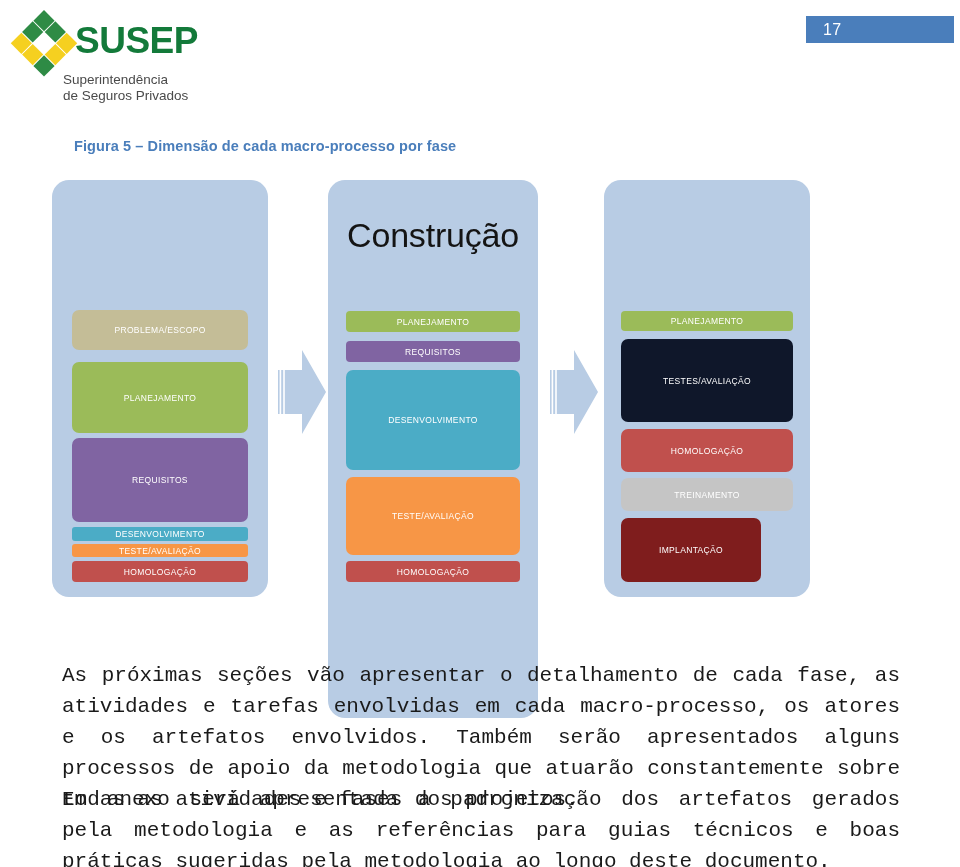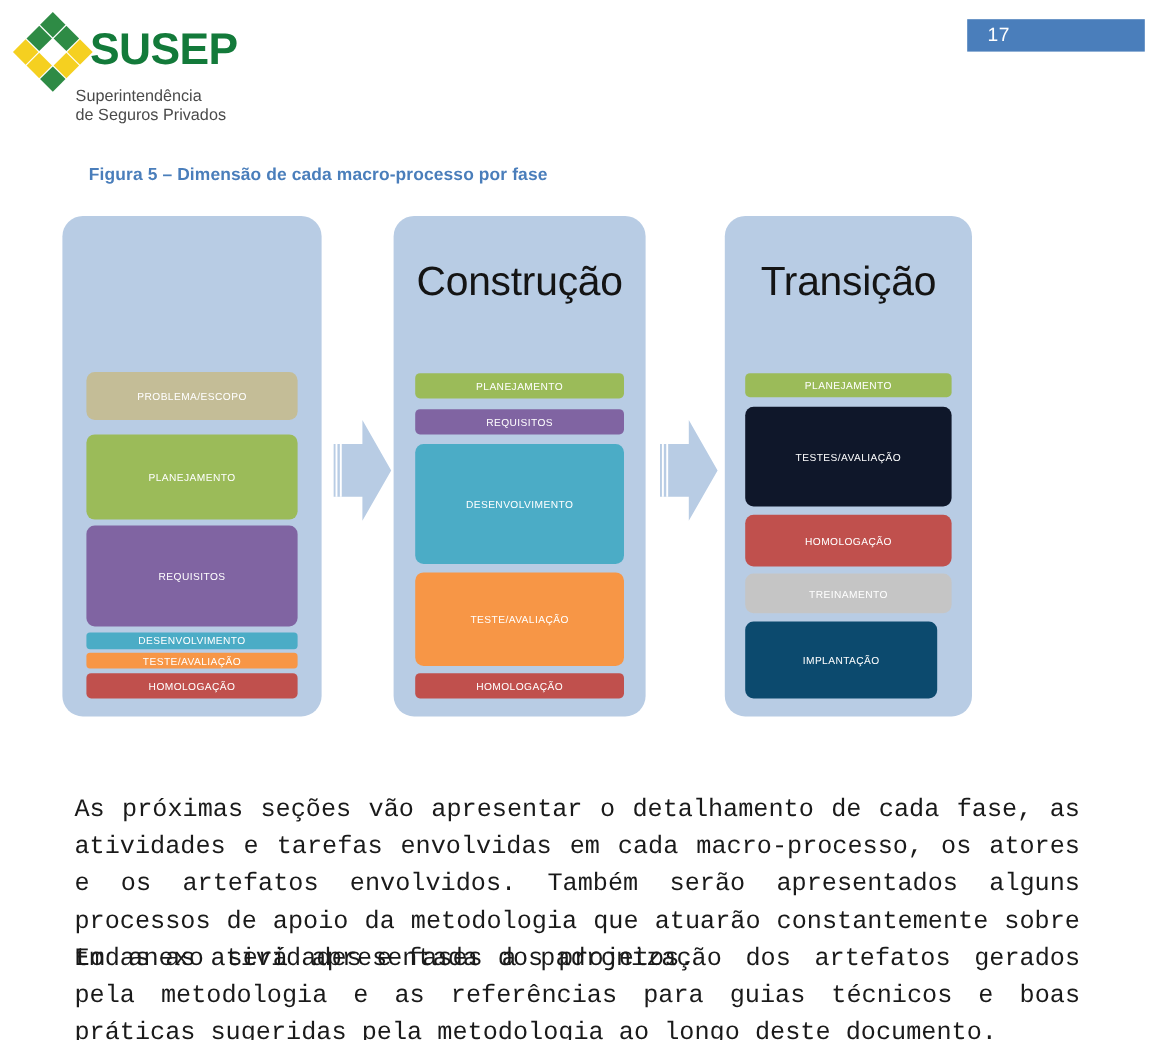--- a/index.html
+++ b/index.html
@@ -218,21 +218,21 @@
 
   <div class="arrow" style="left:276px; top:178px;">
     <svg width="52" height="88" viewBox="0 0 52 88" aria-hidden="true">
       <path d="M2 22 L2 66 L26 66 L26 86 L50 44 L26 2 L26 22 Z" fill="#b8cce4"></path>
       <rect x="0" y="22" width="1.6" height="44" fill="#ffffff"></rect>
       <rect x="3.6" y="22" width="1.6" height="44" fill="#ffffff"></rect>
       <rect x="7.2" y="22" width="1.6" height="44" fill="#ffffff"></rect>
     </svg>
   </div>
 
-  <div class="phase-panel" style="left:328px; top:10px; width:210px; height:417px;">
+  <div class="phase-panel" style="left:328px; top:10px; width:210px; height:538px;">
     <div class="phase-title" style="top:36px;">Construção</div>
 
     <div class="proc-box" style="left:18px; top:131px; width:174px; height:21px; background:#9bbb59; border-radius:4px;">
       <span class="proc-label">PLANEJAMENTO</span>
     </div>
 
     <div class="proc-box" style="left:18px; top:161px; width:174px; height:21px; background:#8064a2; border-radius:4px;">
       <span class="proc-label">REQUISITOS</span>
     </div>
 
@@ -252,39 +252,38 @@
   <div class="arrow" style="left:548px; top:178px;">
     <svg width="52" height="88" viewBox="0 0 52 88" aria-hidden="true">
       <path d="M2 22 L2 66 L26 66 L26 86 L50 44 L26 2 L26 22 Z" fill="#b8cce4"></path>
       <rect x="0" y="22" width="1.6" height="44" fill="#ffffff"></rect>
       <rect x="3.6" y="22" width="1.6" height="44" fill="#ffffff"></rect>
       <rect x="7.2" y="22" width="1.6" height="44" fill="#ffffff"></rect>
     </svg>
   </div>
 
   <div class="phase-panel" style="left:604px; top:10px; width:206px; height:417px;">
-    <div class="phase-title" style="top:36px;">Transição</div>
 
     <div class="proc-box" style="left:17px; top:131px; width:172px; height:20px; background:#9bbb59; border-radius:4px;">
       <span class="proc-label">PLANEJAMENTO</span>
     </div>
 
     <div class="proc-box" style="left:17px; top:159px; width:172px; height:83px; background:#0f172a;">
       <span class="proc-label">TESTES/AVALIAÇÃO</span>
     </div>
 
     <div class="proc-box" style="left:17px; top:249px; width:172px; height:43px; background:#c0504d;">
       <span class="proc-label">HOMOLOGAÇÃO</span>
     </div>
 
     <div class="proc-box" style="left:17px; top:298px; width:172px; height:33px; background:#c5c5c5;">
       <span class="proc-label">TREINAMENTO</span>
     </div>
 
-    <div class="proc-box" style="left:17px; top:338px; width:160px; height:64px; background:#0c4a6e;">
+    <div class="proc-box" style="left:17px; top:338px; width:140px; height:64px; background:#7f1d1d;">
       <span class="proc-label">IMPLANTAÇÃO</span>
     </div>
   </div>
 
 </div>
 
 <p class="body-text" id="para1" style="margin:0;">As próximas seções vão apresentar o detalhamento de cada fase, as atividades e tarefas envolvidas em cada macro-processo, os atores e os artefatos envolvidos. Também serão apresentados alguns processos de apoio da metodologia que atuarão constantemente sobre todas as atividades e fases dos projetos.</p>
 <p class="body-text" id="para2" style="margin:0;">Em anexo será apresentada a padronização dos artefatos gerados pela metodologia e as referências para guias técnicos e boas práticas sugeridas pela metodologia ao longo deste documento.</p>
 
 </body></html>

